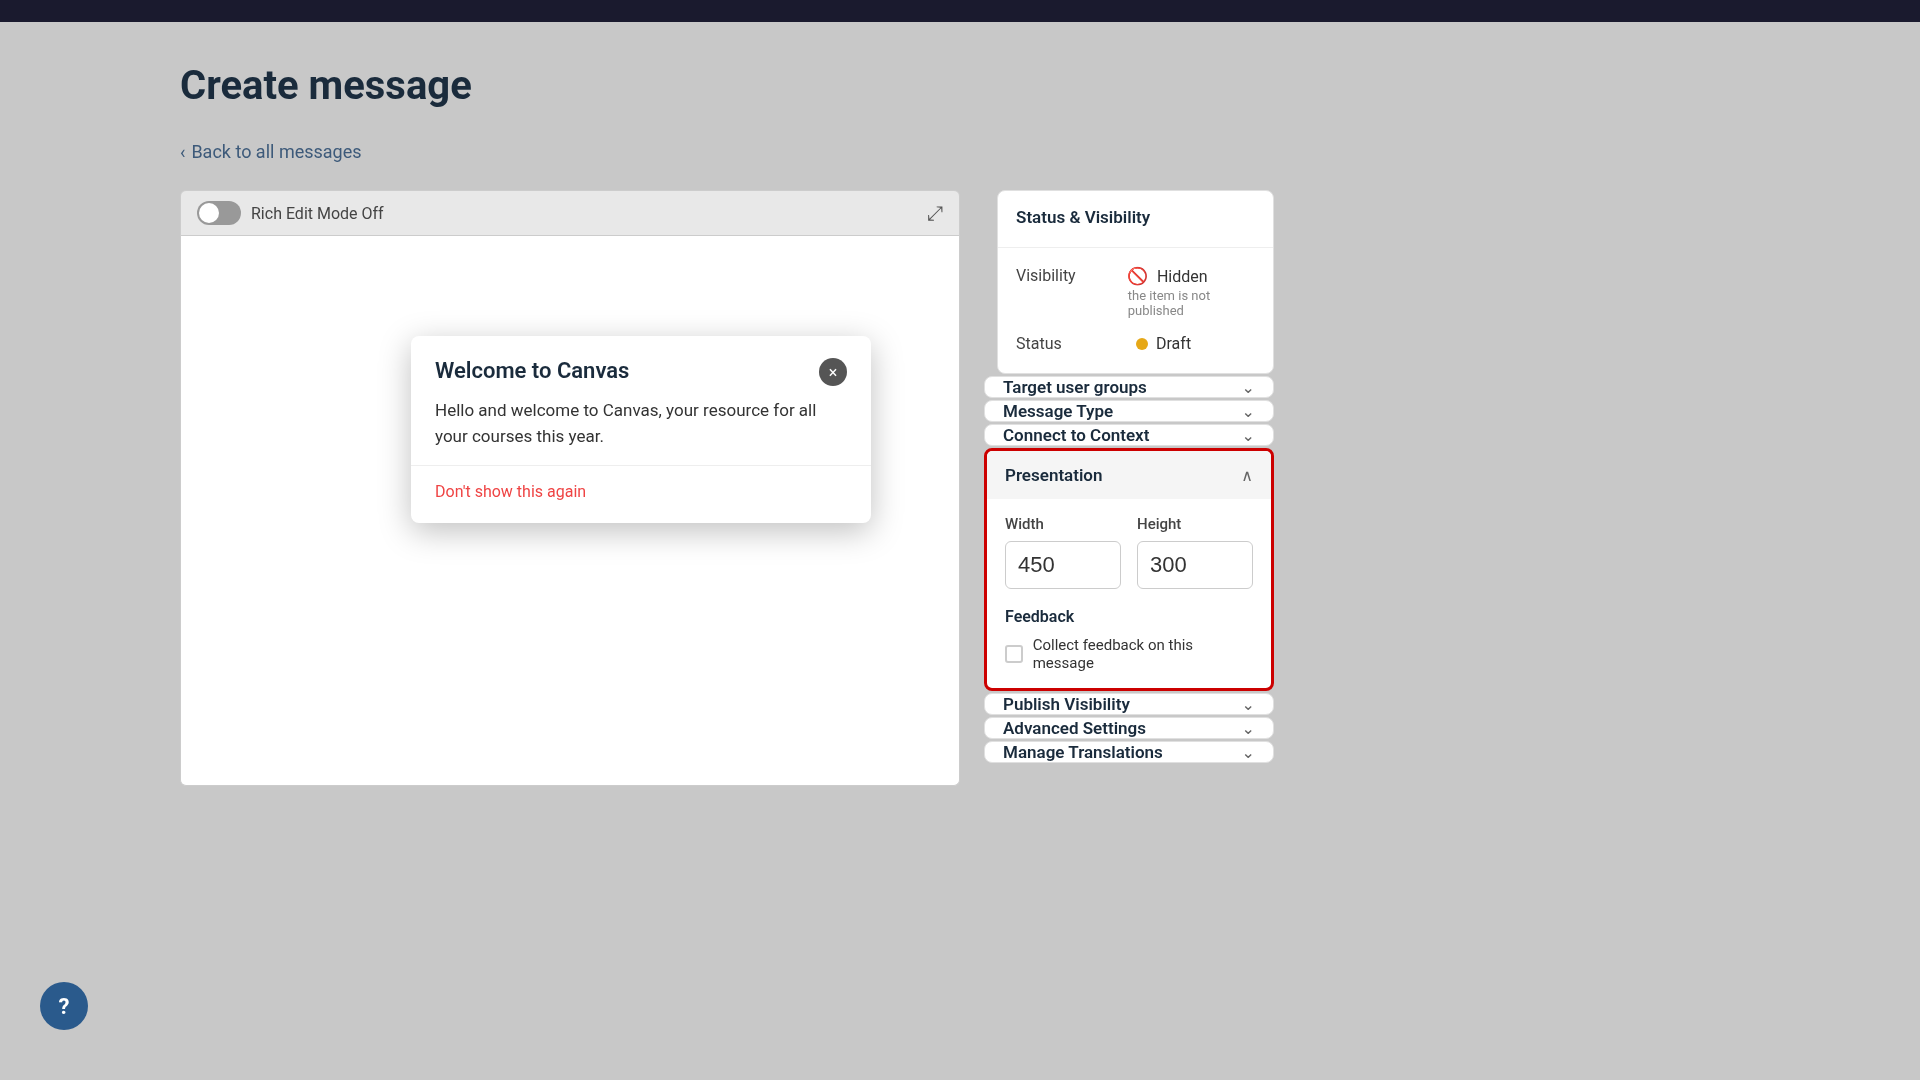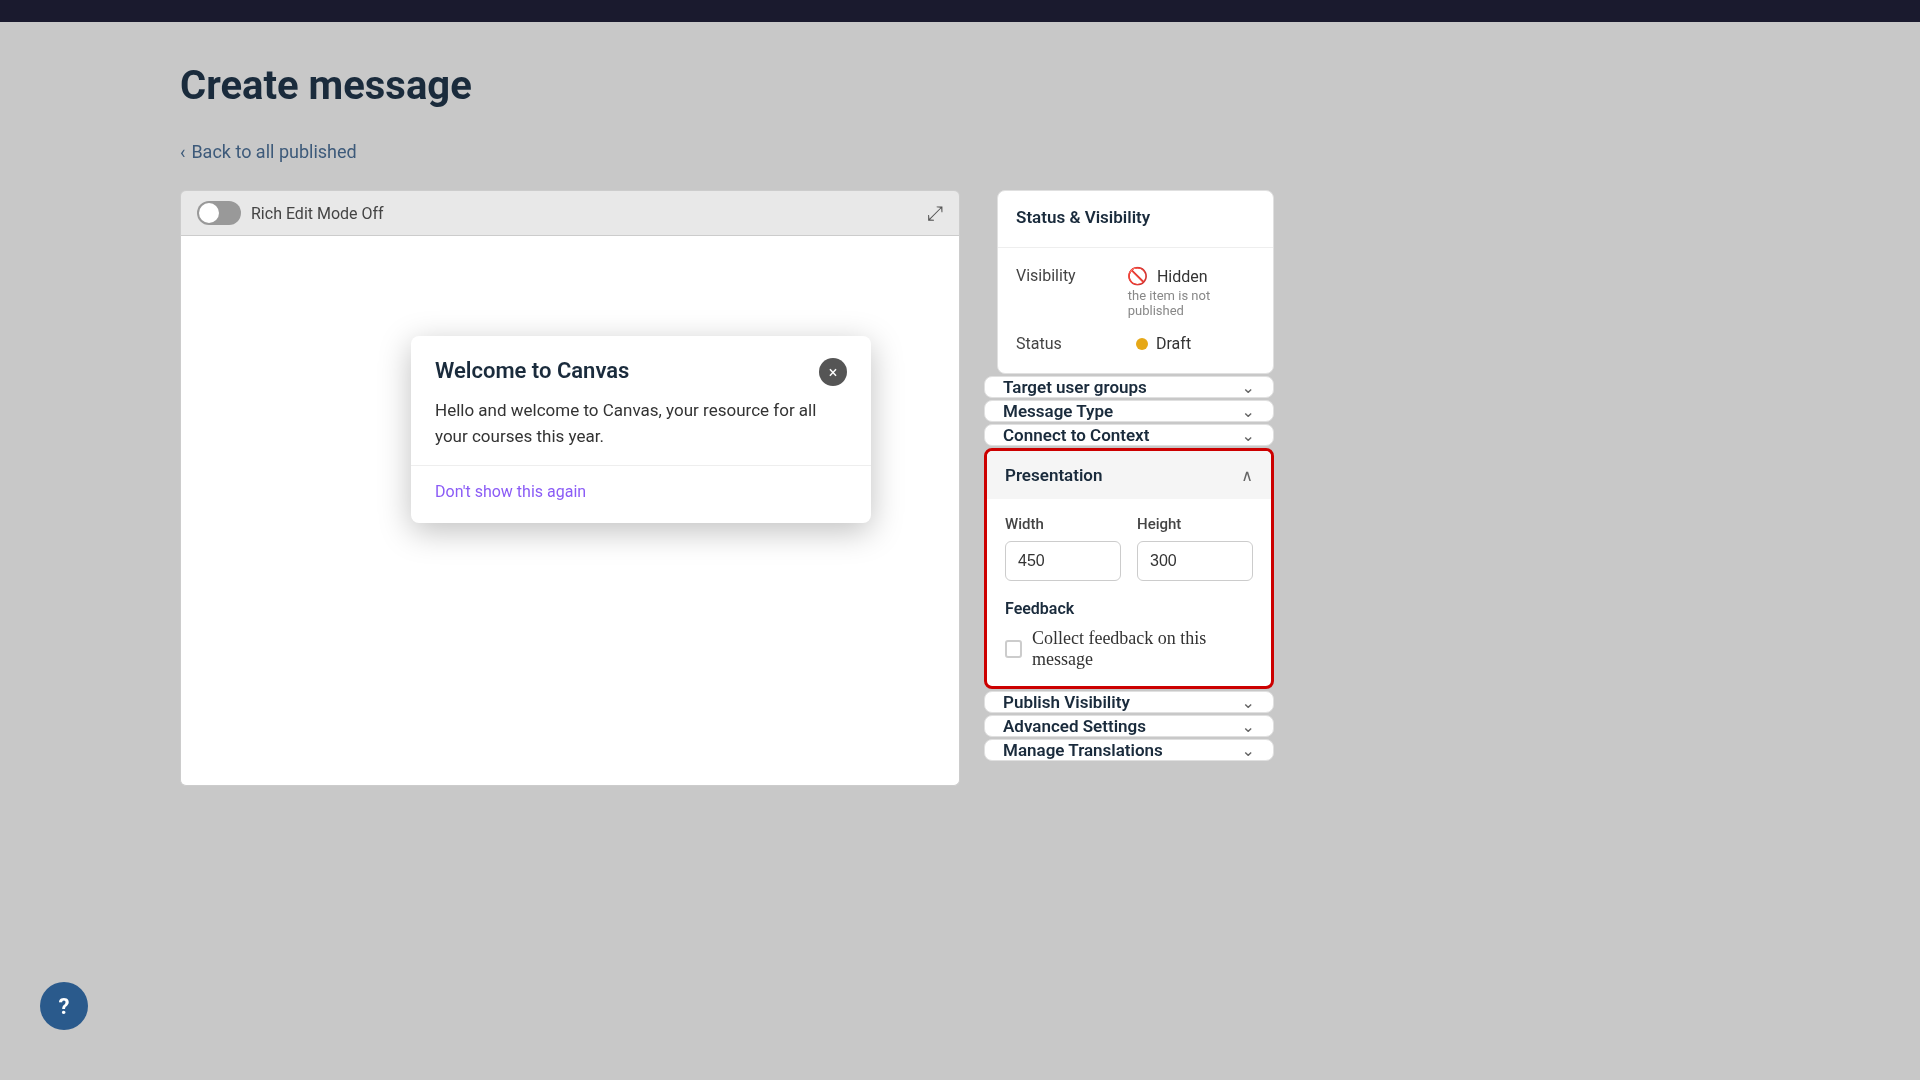--- a/index.html
+++ b/index.html
@@ -195,21 +195,21 @@
       color: #333;
       line-height: 1.5;
     }
 
     .popup-footer {
       padding: 16px 24px 22px;
       border-top: 1px solid #eee;
     }
 
     .popup-footer-text {
-      color: #8b5cf6;
+      color: #ef4444;
       font-size: 16px;
     }
 
     
     .sidebar {
       width: 290px;
       flex-shrink: 0;
     }
 
     .sidebar-section {
@@ -342,21 +342,21 @@
       color: #444;
       margin-bottom: 8px;
       font-weight: 500;
     }
 
     .dimension-input {
       width: 100%;
       padding: 10px 12px;
       border: 1px solid #ccc;
       border-radius: 6px;
-      font-size: 16px;
+      font-size: 22px;
       color: #333;
     }
 
     .feedback-section-title {
       font-size: 16px;
       font-weight: 600;
       color: #1a2b3c;
       margin-bottom: 10px;
     }
 
@@ -369,23 +369,22 @@
     .feedback-checkbox {
       width: 18px;
       height: 18px;
       border: 2px solid #ccc;
       border-radius: 3px;
       background: white;
       cursor: pointer;
     }
 
     .feedback-label {
-      font-size: 18px;
+      font-size: 15px;
       color: #333;
-      font-family: Liberation Serif, serif;
     }
 
     
     .help-btn {
       position: fixed;
       bottom: 50px;
       left: 40px;
       width: 48px;
       height: 48px;
       background: #2a5a8c;
@@ -405,21 +404,21 @@
 
 <div class="top-bar"></div>
 
 <div class="page-wrapper">
 
   <h1 class="page-title">Create message</h1>
 
   <div class="header-row">
     <a class="back-link">
       <span class="chevron">‹</span>
-      <span>Back to all published</span>
+      <span>Back to all messages</span>
     </a>
   </div>
 
   <div class="main-content">
 
     <div class="editor-area">
       <div class="toolbar">
         <div class="rich-edit-toggle">
           <span class="toggle-switch"></span>
           <span>Rich Edit Mode Off</span>

